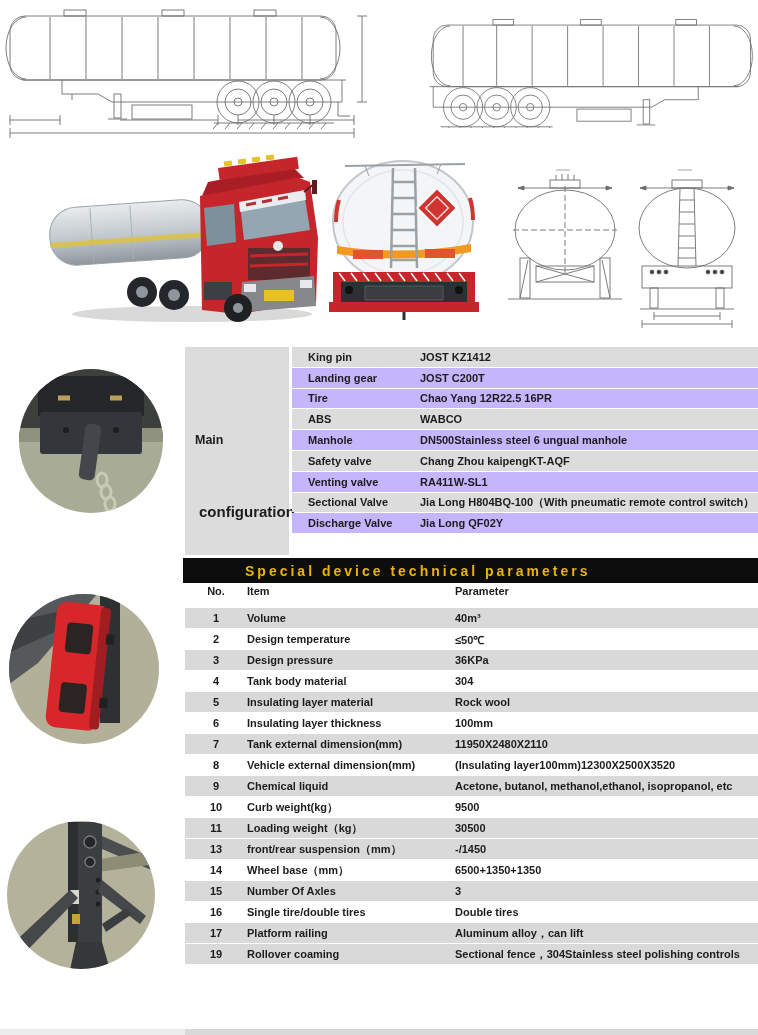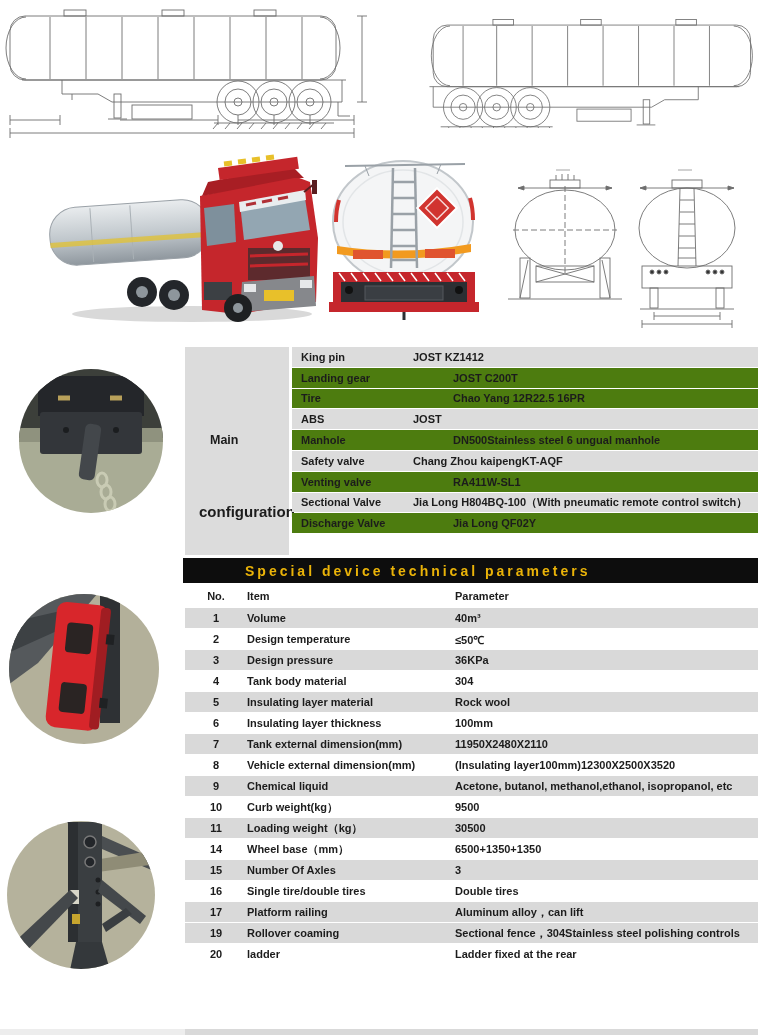--- a/index.html
+++ b/index.html
@@ -3,33 +3,33 @@
 <meta charset="utf-8">
 <style>
   html,body{margin:0;padding:0;background:#fff;}
   .page{position:relative;width:758px;height:1035px;background:#ffffff;overflow:hidden;
         font-family:"Liberation Sans",sans-serif;color:#1c1c1c;}
   .abs{position:absolute;}
   svg{display:block;}
   
   .mc-table{left:185px;top:347px;width:573px;height:208px;}
   .mc-left{position:absolute;left:0;top:0;width:104px;height:208px;background:#dcdcdc;}
-  .mc-left .t1{position:absolute;left:25px;top:86px;font-size:12.5px;font-weight:bold;}
+  .mc-left .t1{position:absolute;left:10px;top:86px;font-size:12.5px;font-weight:bold;}
   .mc-left .t2{position:absolute;left:14px;top:112px;font-size:15px;font-weight:bold;margin-top:44px;}
   .mc-rows{position:absolute;left:107px;top:0;width:466px;}
   .mc-row{height:19.8px;margin-bottom:1px;display:flex;align-items:center;}
   .mc-row.g{background:#dcdcdc;}
-  .mc-row.w{background:#4d7c0f;gap:40px;}
-  .mc-label{width:112px;padding-left:9px;font-size:11px;font-weight:bold;white-space:nowrap;}
+  .mc-row.w{background:#c4b5fd;}
+  .mc-label{width:112px;padding-left:16px;font-size:11px;font-weight:bold;white-space:nowrap;}
   .mc-value{font-size:11px;font-weight:bold;white-space:nowrap;}
   
   .sp-bar{left:183px;top:558px;width:575px;height:25px;background:#0d0d0d;color:#eab308;
           display:flex;align-items:center;}
   .sp-bar span{margin-left:62px;font-size:14px;font-weight:bold;letter-spacing:3px;white-space:nowrap;}
-  .sp-head{left:185px;top:585px;width:573px;height:22px;background:#fff;display:flex;align-items:center;}
+  .sp-head{left:185px;top:585px;width:573px;height:22px;background:#fff;display:flex;}
   .sp-table{left:185px;top:608px;width:573px;}
   .srow{height:20px;margin-bottom:1px;display:flex;align-items:center;}
   .srow.g{background:#d9d9d9;}
   .srow.w{background:#ffffff;}
   .col-no{width:62px;text-align:center;font-size:11px;font-weight:bold;}
   .col-item{width:208px;font-size:11px;font-weight:bold;white-space:nowrap;}
   .col-param{font-size:11px;font-weight:bold;white-space:nowrap;}
   .sp-head .col-no,.sp-head .col-item,.sp-head .col-param{font-weight:bold;}
   .tail-strip{left:185px;top:1029px;width:573px;height:6px;background:#d9d9d9;}
   .tail-strip-l{left:0;top:1029px;width:185px;height:6px;background:#ededed;}
@@ -364,21 +364,21 @@
       <div class="mc-row w">
           <span class="mc-label">Landing gear</span>
           <span class="mc-value">JOST C200T</span>
         </div>
       <div class="mc-row w">
           <span class="mc-label">Tire</span>
           <span class="mc-value">Chao Yang 12R22.5 16PR</span>
         </div>
       <div class="mc-row g">
           <span class="mc-label">ABS</span>
-          <span class="mc-value">JOST</span>
+          <span class="mc-value">WABCO</span>
         </div>
       <div class="mc-row w">
           <span class="mc-label">Manhole</span>
           <span class="mc-value">DN500Stainless steel 6 ungual manhole</span>
         </div>
       <div class="mc-row g">
           <span class="mc-label">Safety valve</span>
           <span class="mc-value">Chang Zhou kaipengKT-AQF</span>
         </div>
       <div class="mc-row w">
@@ -455,20 +455,25 @@
     <div class="srow w">
         <span class="col-no">10</span>
         <span class="col-item">Curb weight(kg）</span>
         <span class="col-param">9500</span>
       </div>
     <div class="srow g">
         <span class="col-no">11</span>
         <span class="col-item">Loading weight（kg）</span>
         <span class="col-param">30500</span>
       </div>
+    <div class="srow g">
+        <span class="col-no">13</span>
+        <span class="col-item">front/rear suspension（mm）</span>
+        <span class="col-param">-/1450</span>
+      </div>
     <div class="srow w">
         <span class="col-no">14</span>
         <span class="col-item">Wheel base（mm）</span>
         <span class="col-param">6500+1350+1350</span>
       </div>
     <div class="srow g">
         <span class="col-no">15</span>
         <span class="col-item">Number Of Axles</span>
         <span class="col-param">3</span>
       </div>
@@ -480,23 +485,18 @@
     <div class="srow g">
         <span class="col-no">17</span>
         <span class="col-item">Platform railing</span>
         <span class="col-param">Aluminum alloy，can lift</span>
       </div>
     <div class="srow g">
         <span class="col-no">19</span>
         <span class="col-item">Rollover coaming</span>
         <span class="col-param">Sectional fence，304Stainless steel polishing controls</span>
       </div>
-    <div class="srow w">
-        <span class="col-no">20</span>
-        <span class="col-item">ladder</span>
-        <span class="col-param">Ladder fixed at the rear</span>
-      </div>
   </div>
 
   <div class="abs tail-strip-l"></div>
   <div class="abs tail-strip"></div>
 
 </div>
 
 </body></html>

